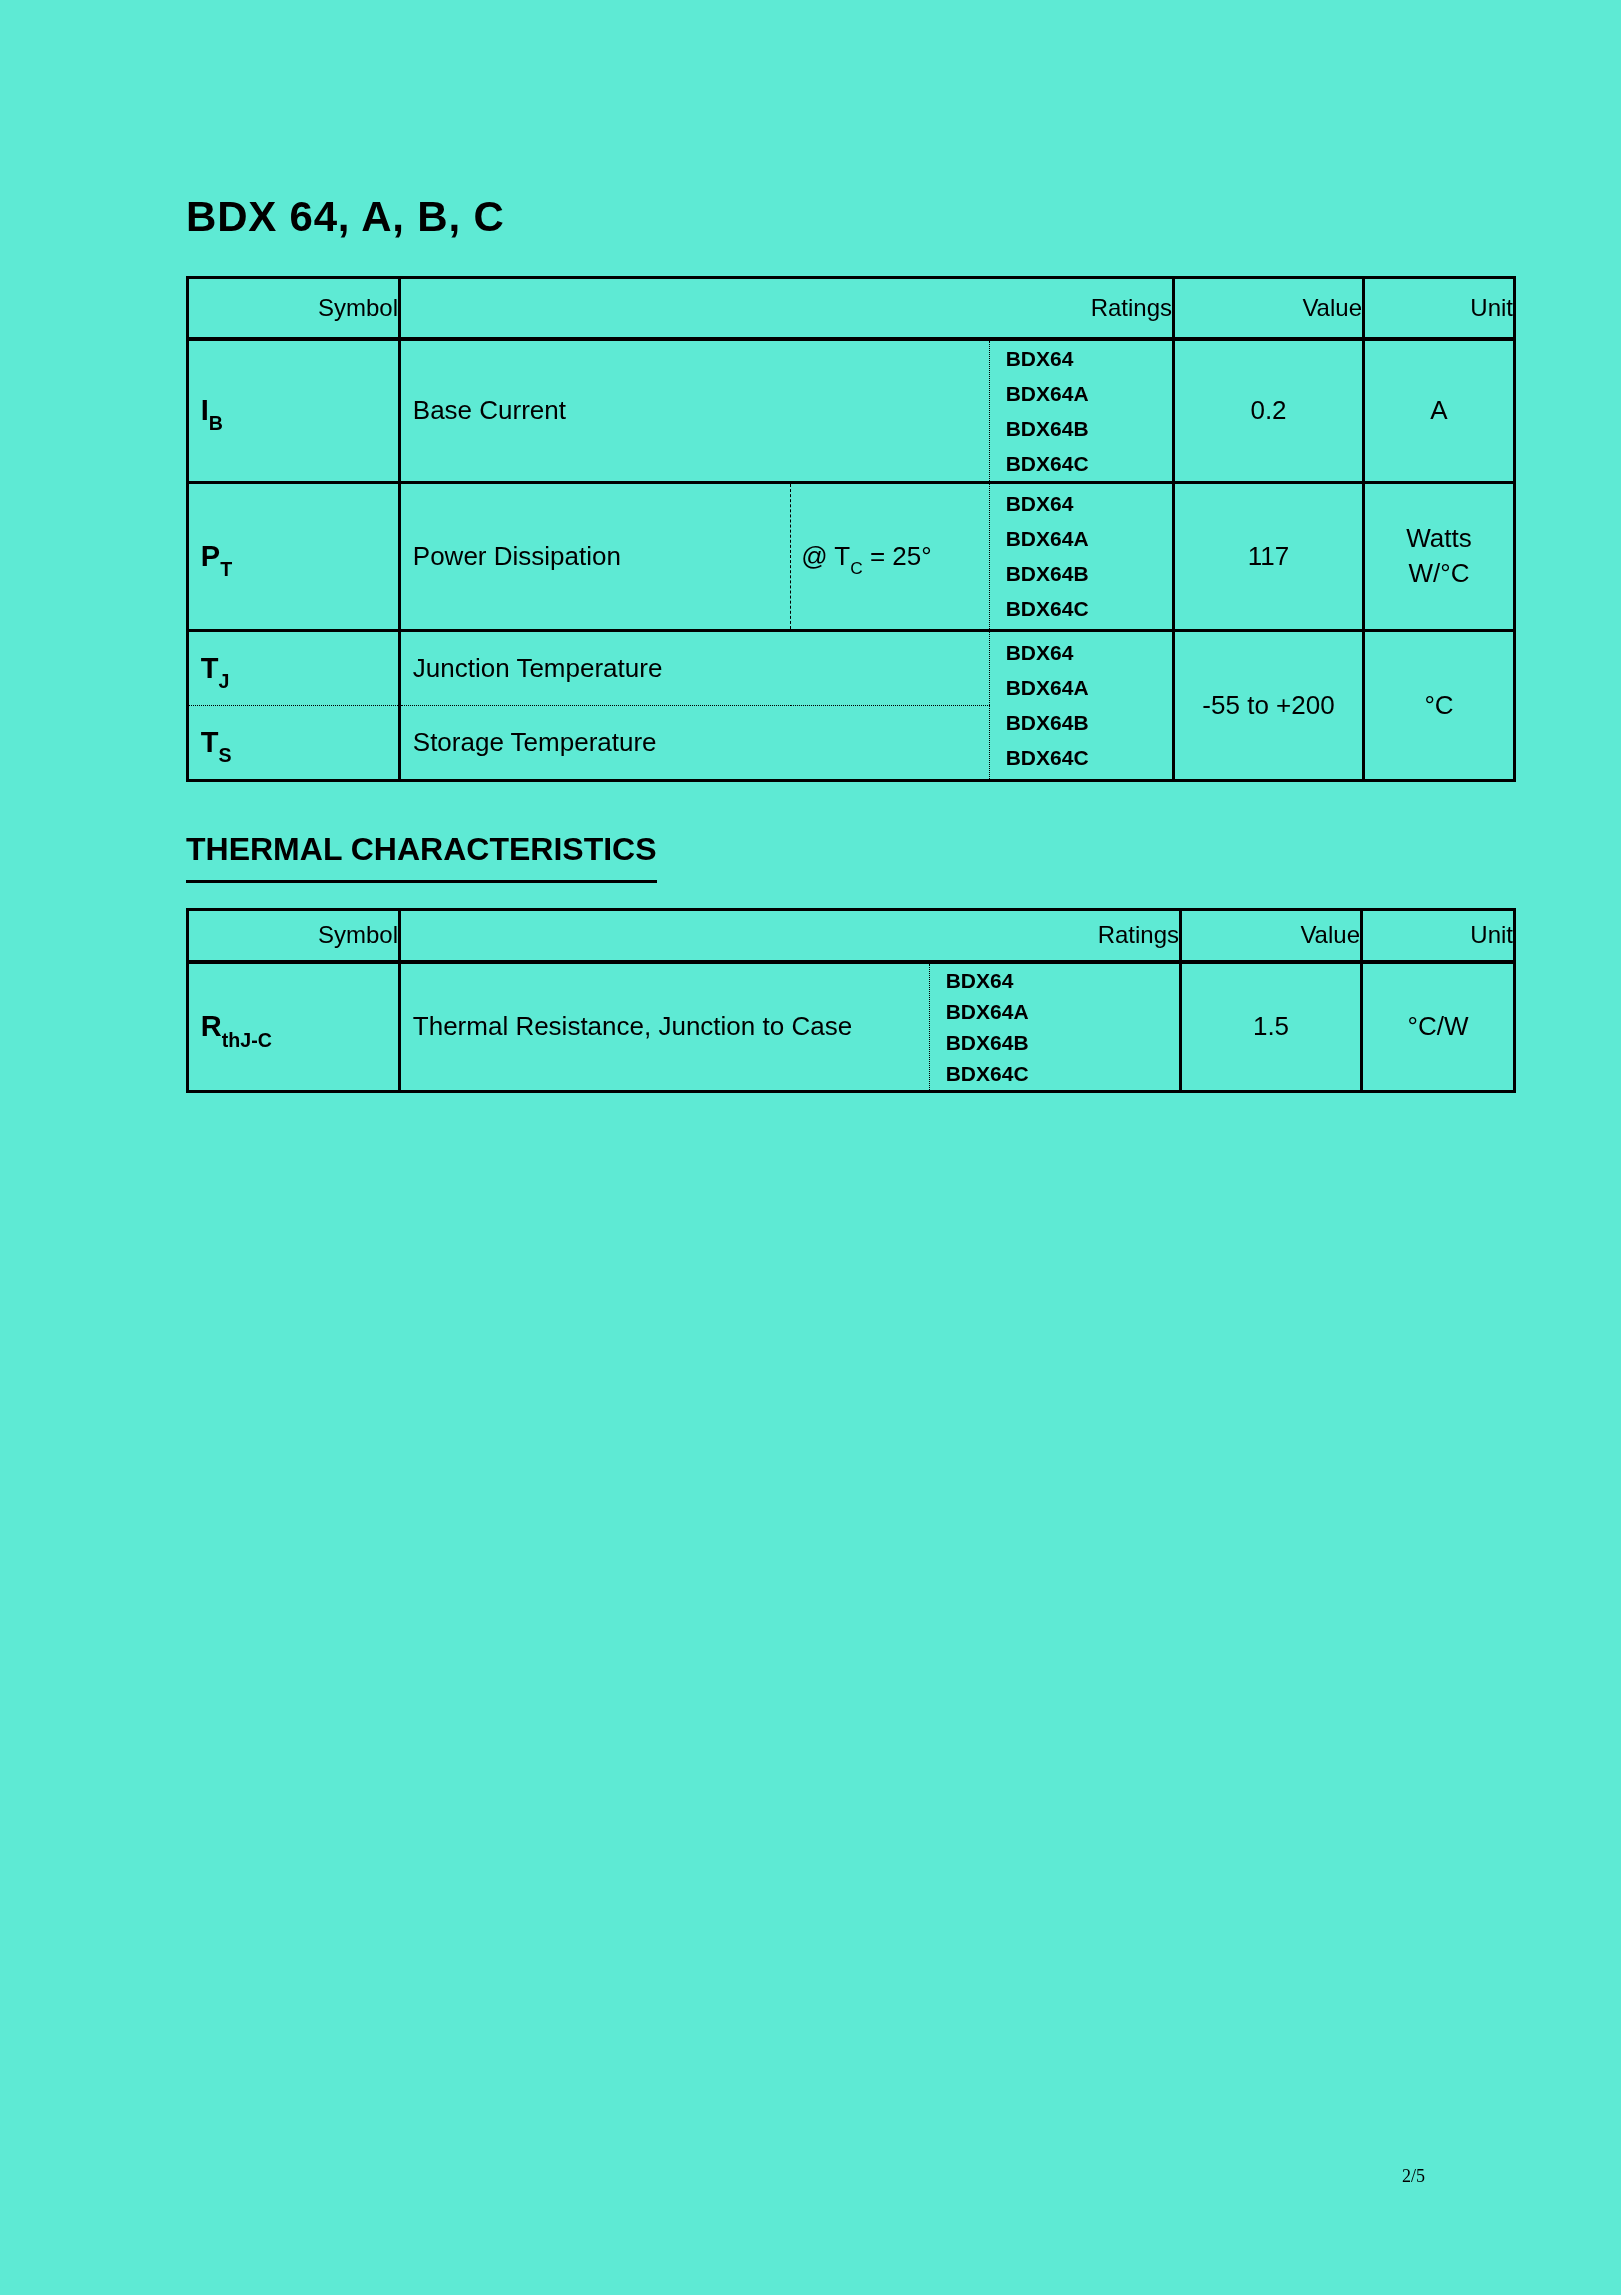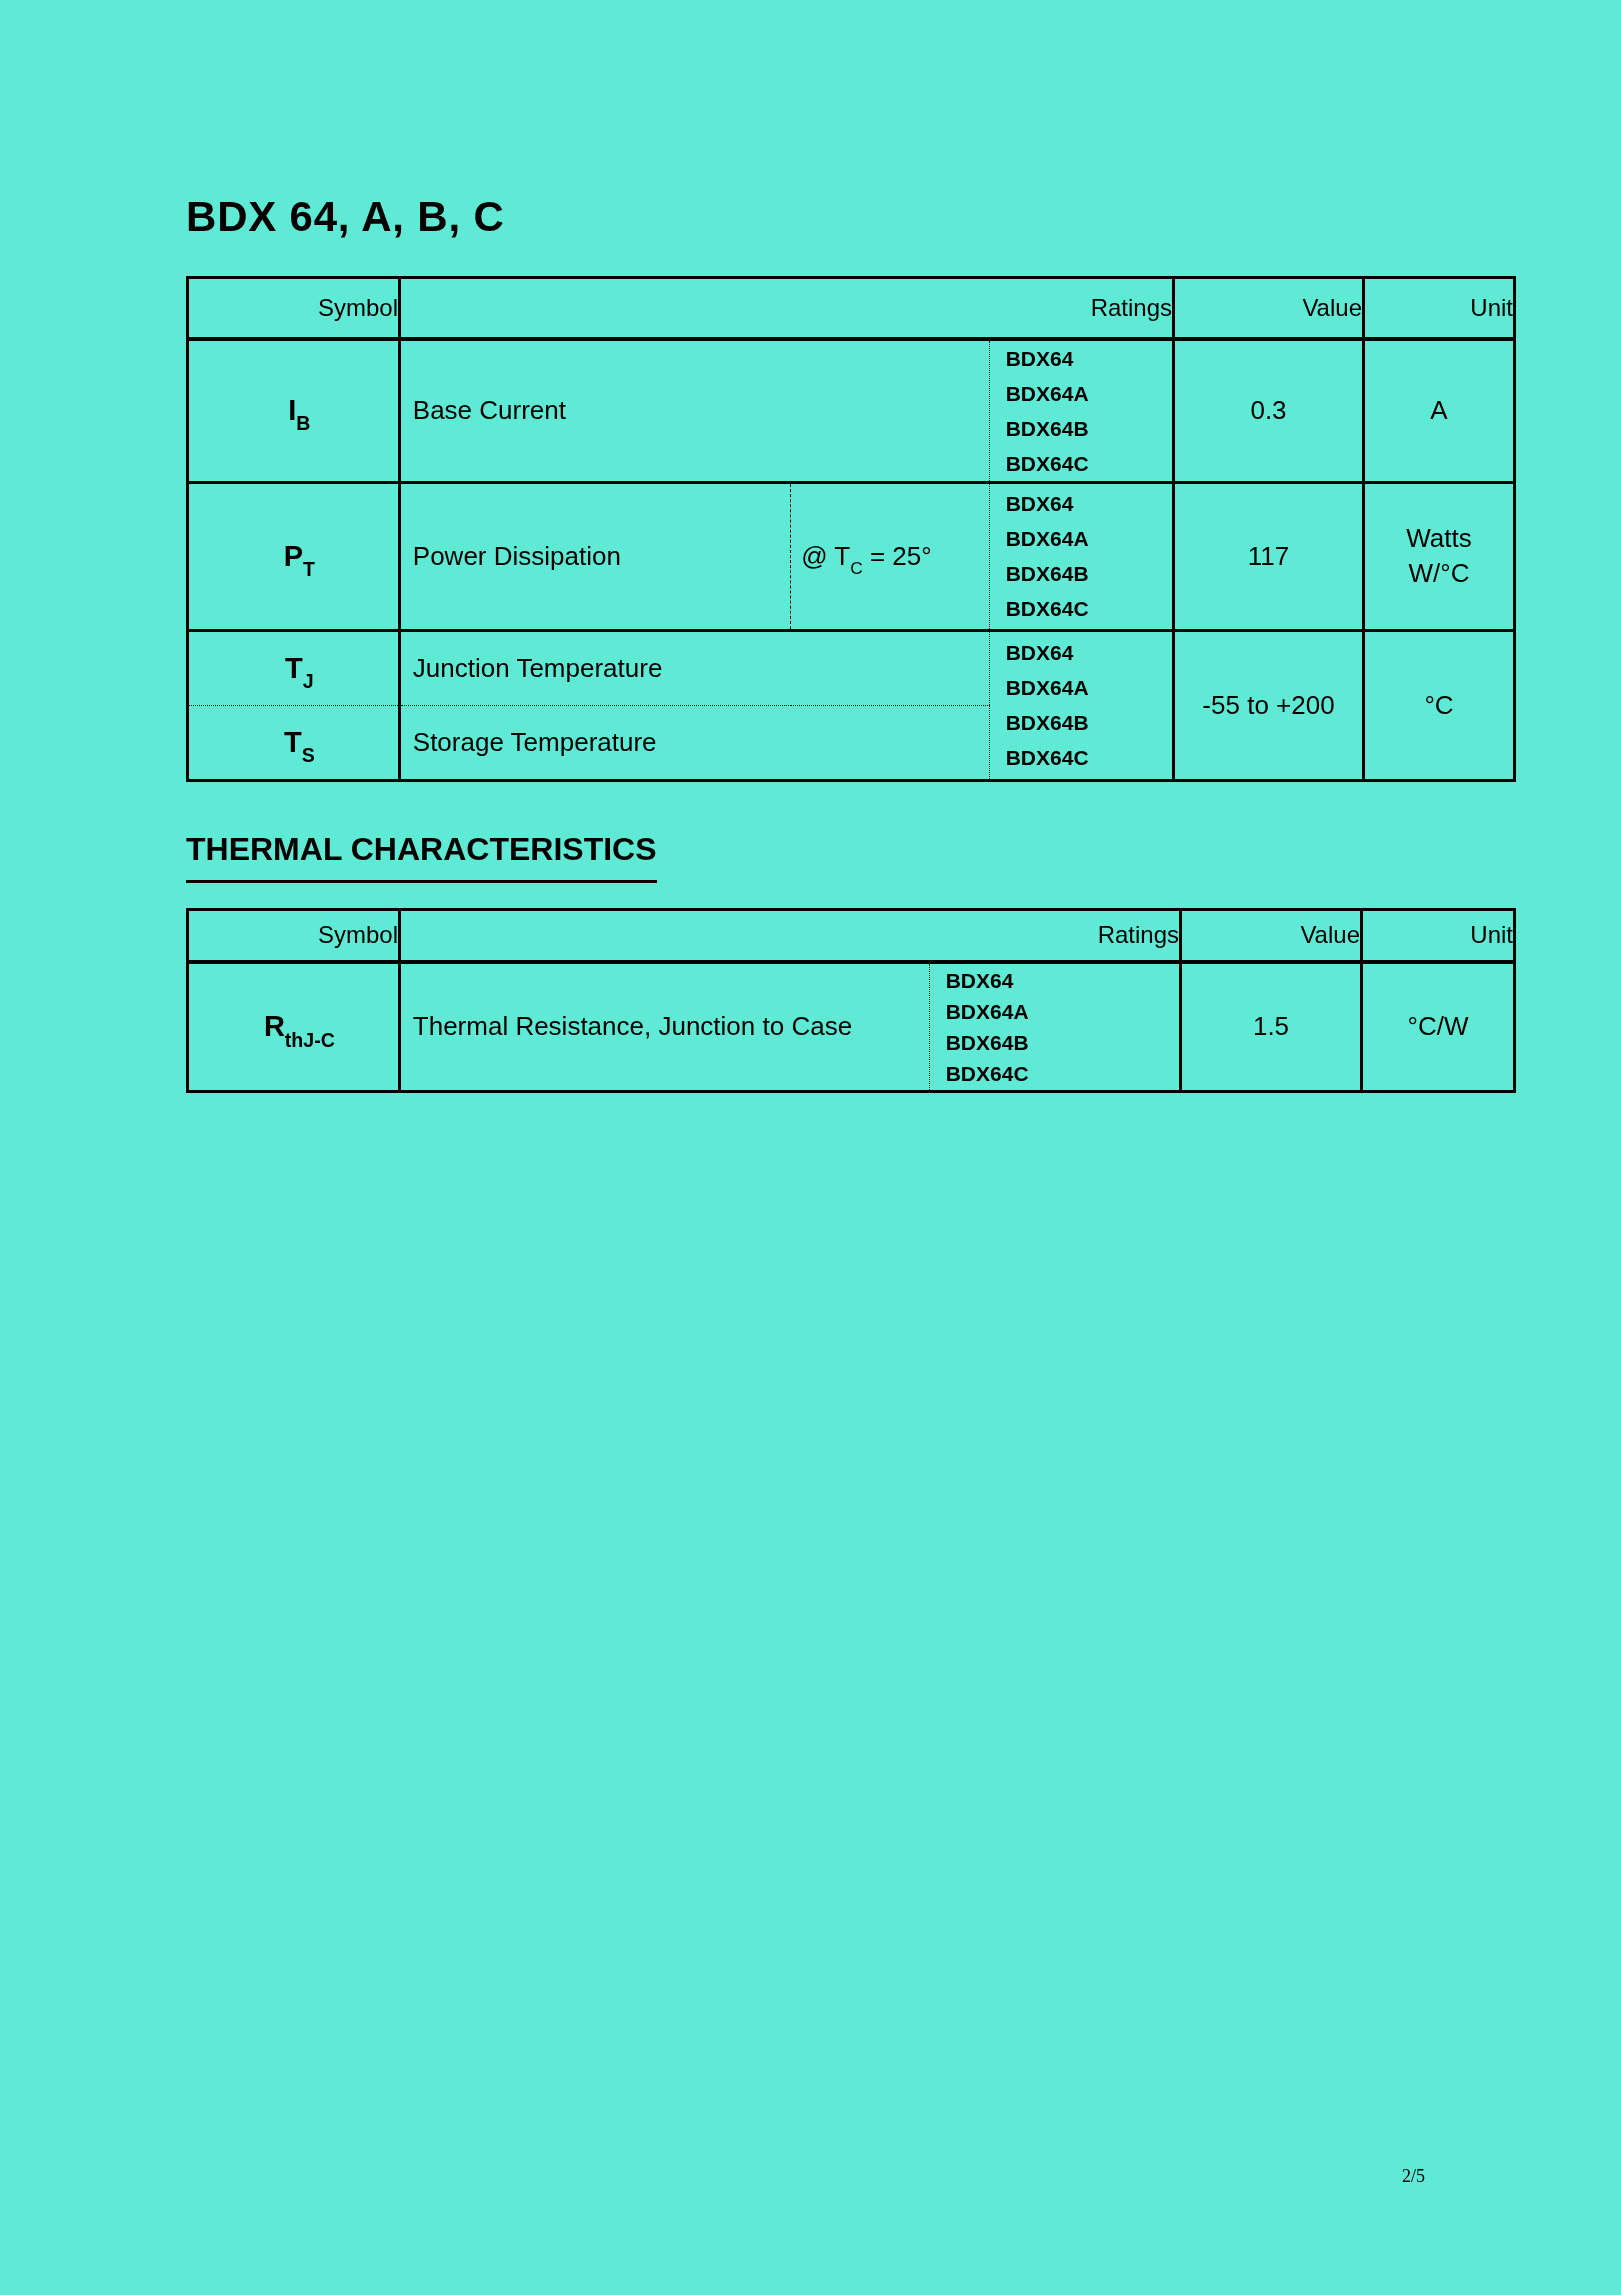--- a/index.html
+++ b/index.html
@@ -44,21 +44,21 @@
   tr.h-hdr1 { height: 61px; }
   tr.h-ib   { height: 141px; }
   tr.h-pt   { height: 148px; }
   tr.h-tj   { height: 75px; }
   tr.h-ts   { height: 75px; }
   tr.h-hdr2 { height: 52px; }
   tr.h-rth  { height: 130px; }
 
   .sym {
     font-size: 29px; font-weight: bold;
-    padding-left: 11.8px; text-align: center;
+    padding-left: 11.8px; text-align: left;
   }
   .sym sub {
     font-size: 19.6px; line-height: 0;
     position: relative; bottom: -0.18em;
   }
 
   .desc { padding-left: 11.8px; text-align: left; }
 
   .cond { padding-left: 10.2px; text-align: left; }
   .cond sub {
@@ -122,21 +122,21 @@
         <td class="sym"><span>I</span><sub>B</sub></td>
         <td class="desc pre-bdx" colspan="2">Base Current</td>
         <td class="bdx">
           <div class="device-list">
             <div>BDX64</div>
             <div>BDX64A</div>
             <div>BDX64B</div>
             <div>BDX64C</div>
           </div>
         </td>
-        <td class="val">0.3</td>
+        <td class="val">0.2</td>
         <td class="unit">A</td>
       </tr>
       <tr class="h-pt">
         <td class="sym"><span>P</span><sub>T</sub></td>
         <td class="desc pre-cond">Power Dissipation</td>
         <td class="cond cell-cond pre-bdx"><span>@ T</span><sub>C</sub><span> = 25°</span></td>
         <td class="bdx">
           <div class="device-list">
             <div>BDX64</div>
             <div>BDX64A</div>

